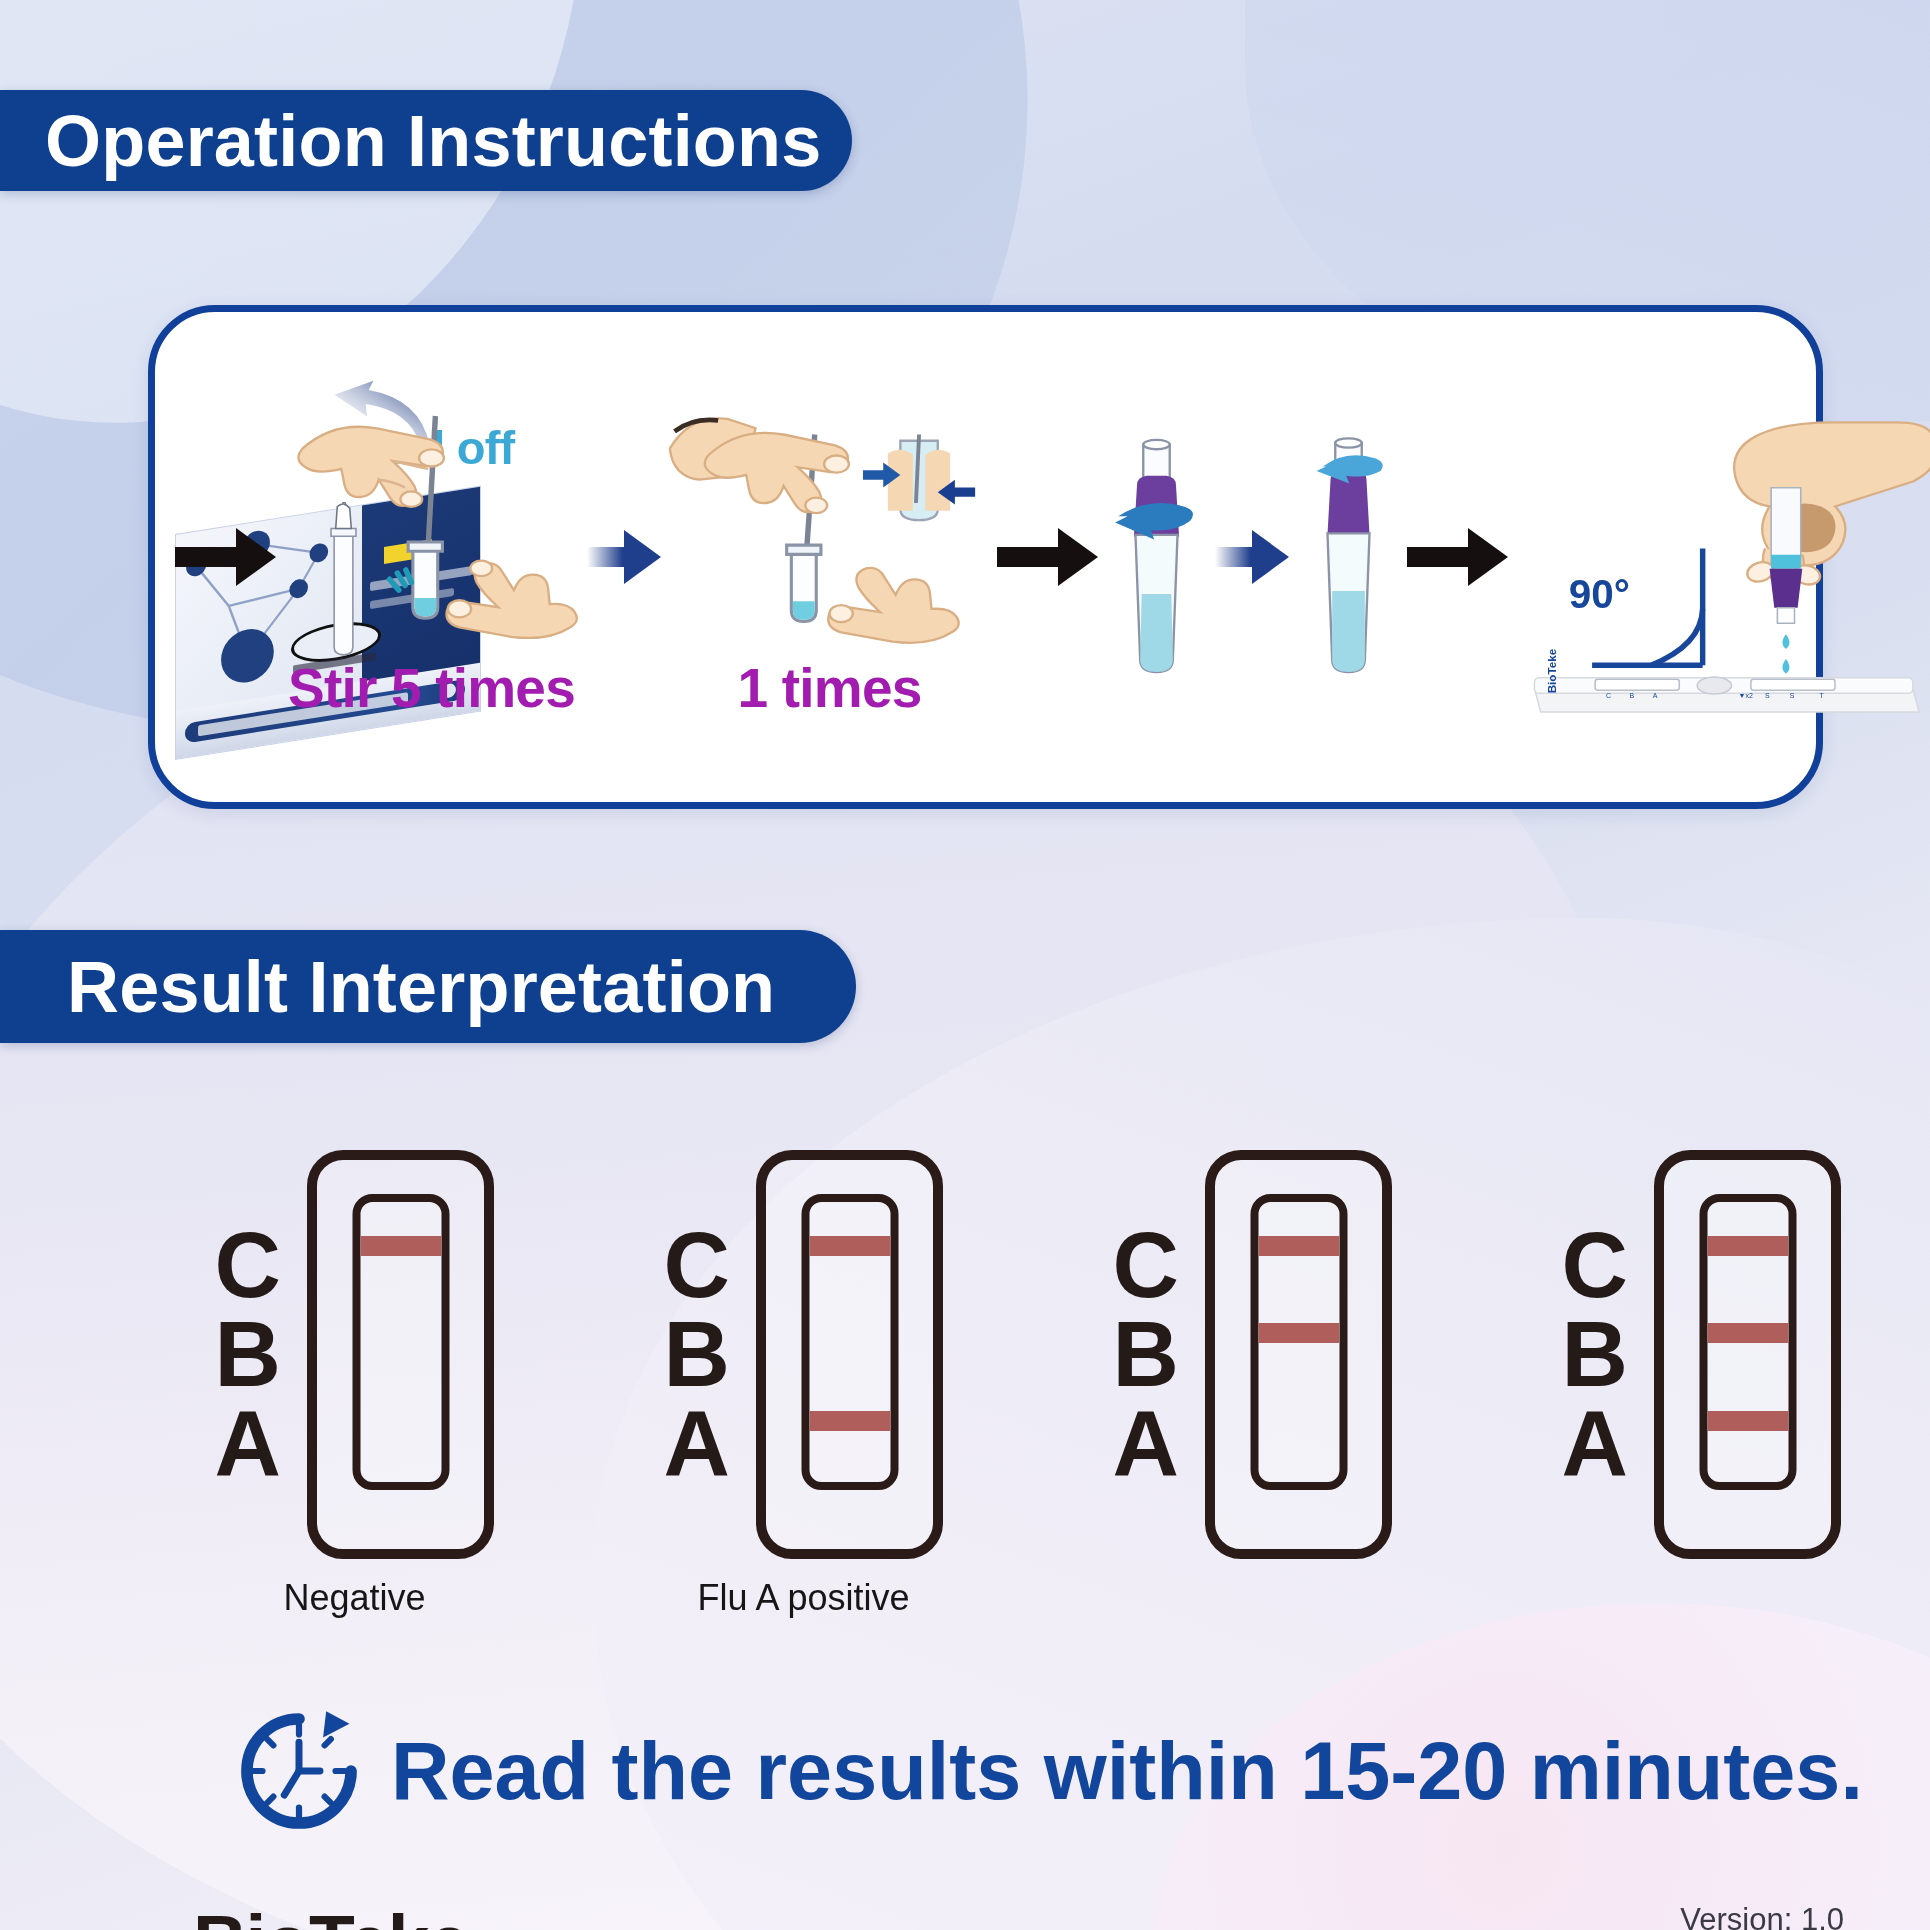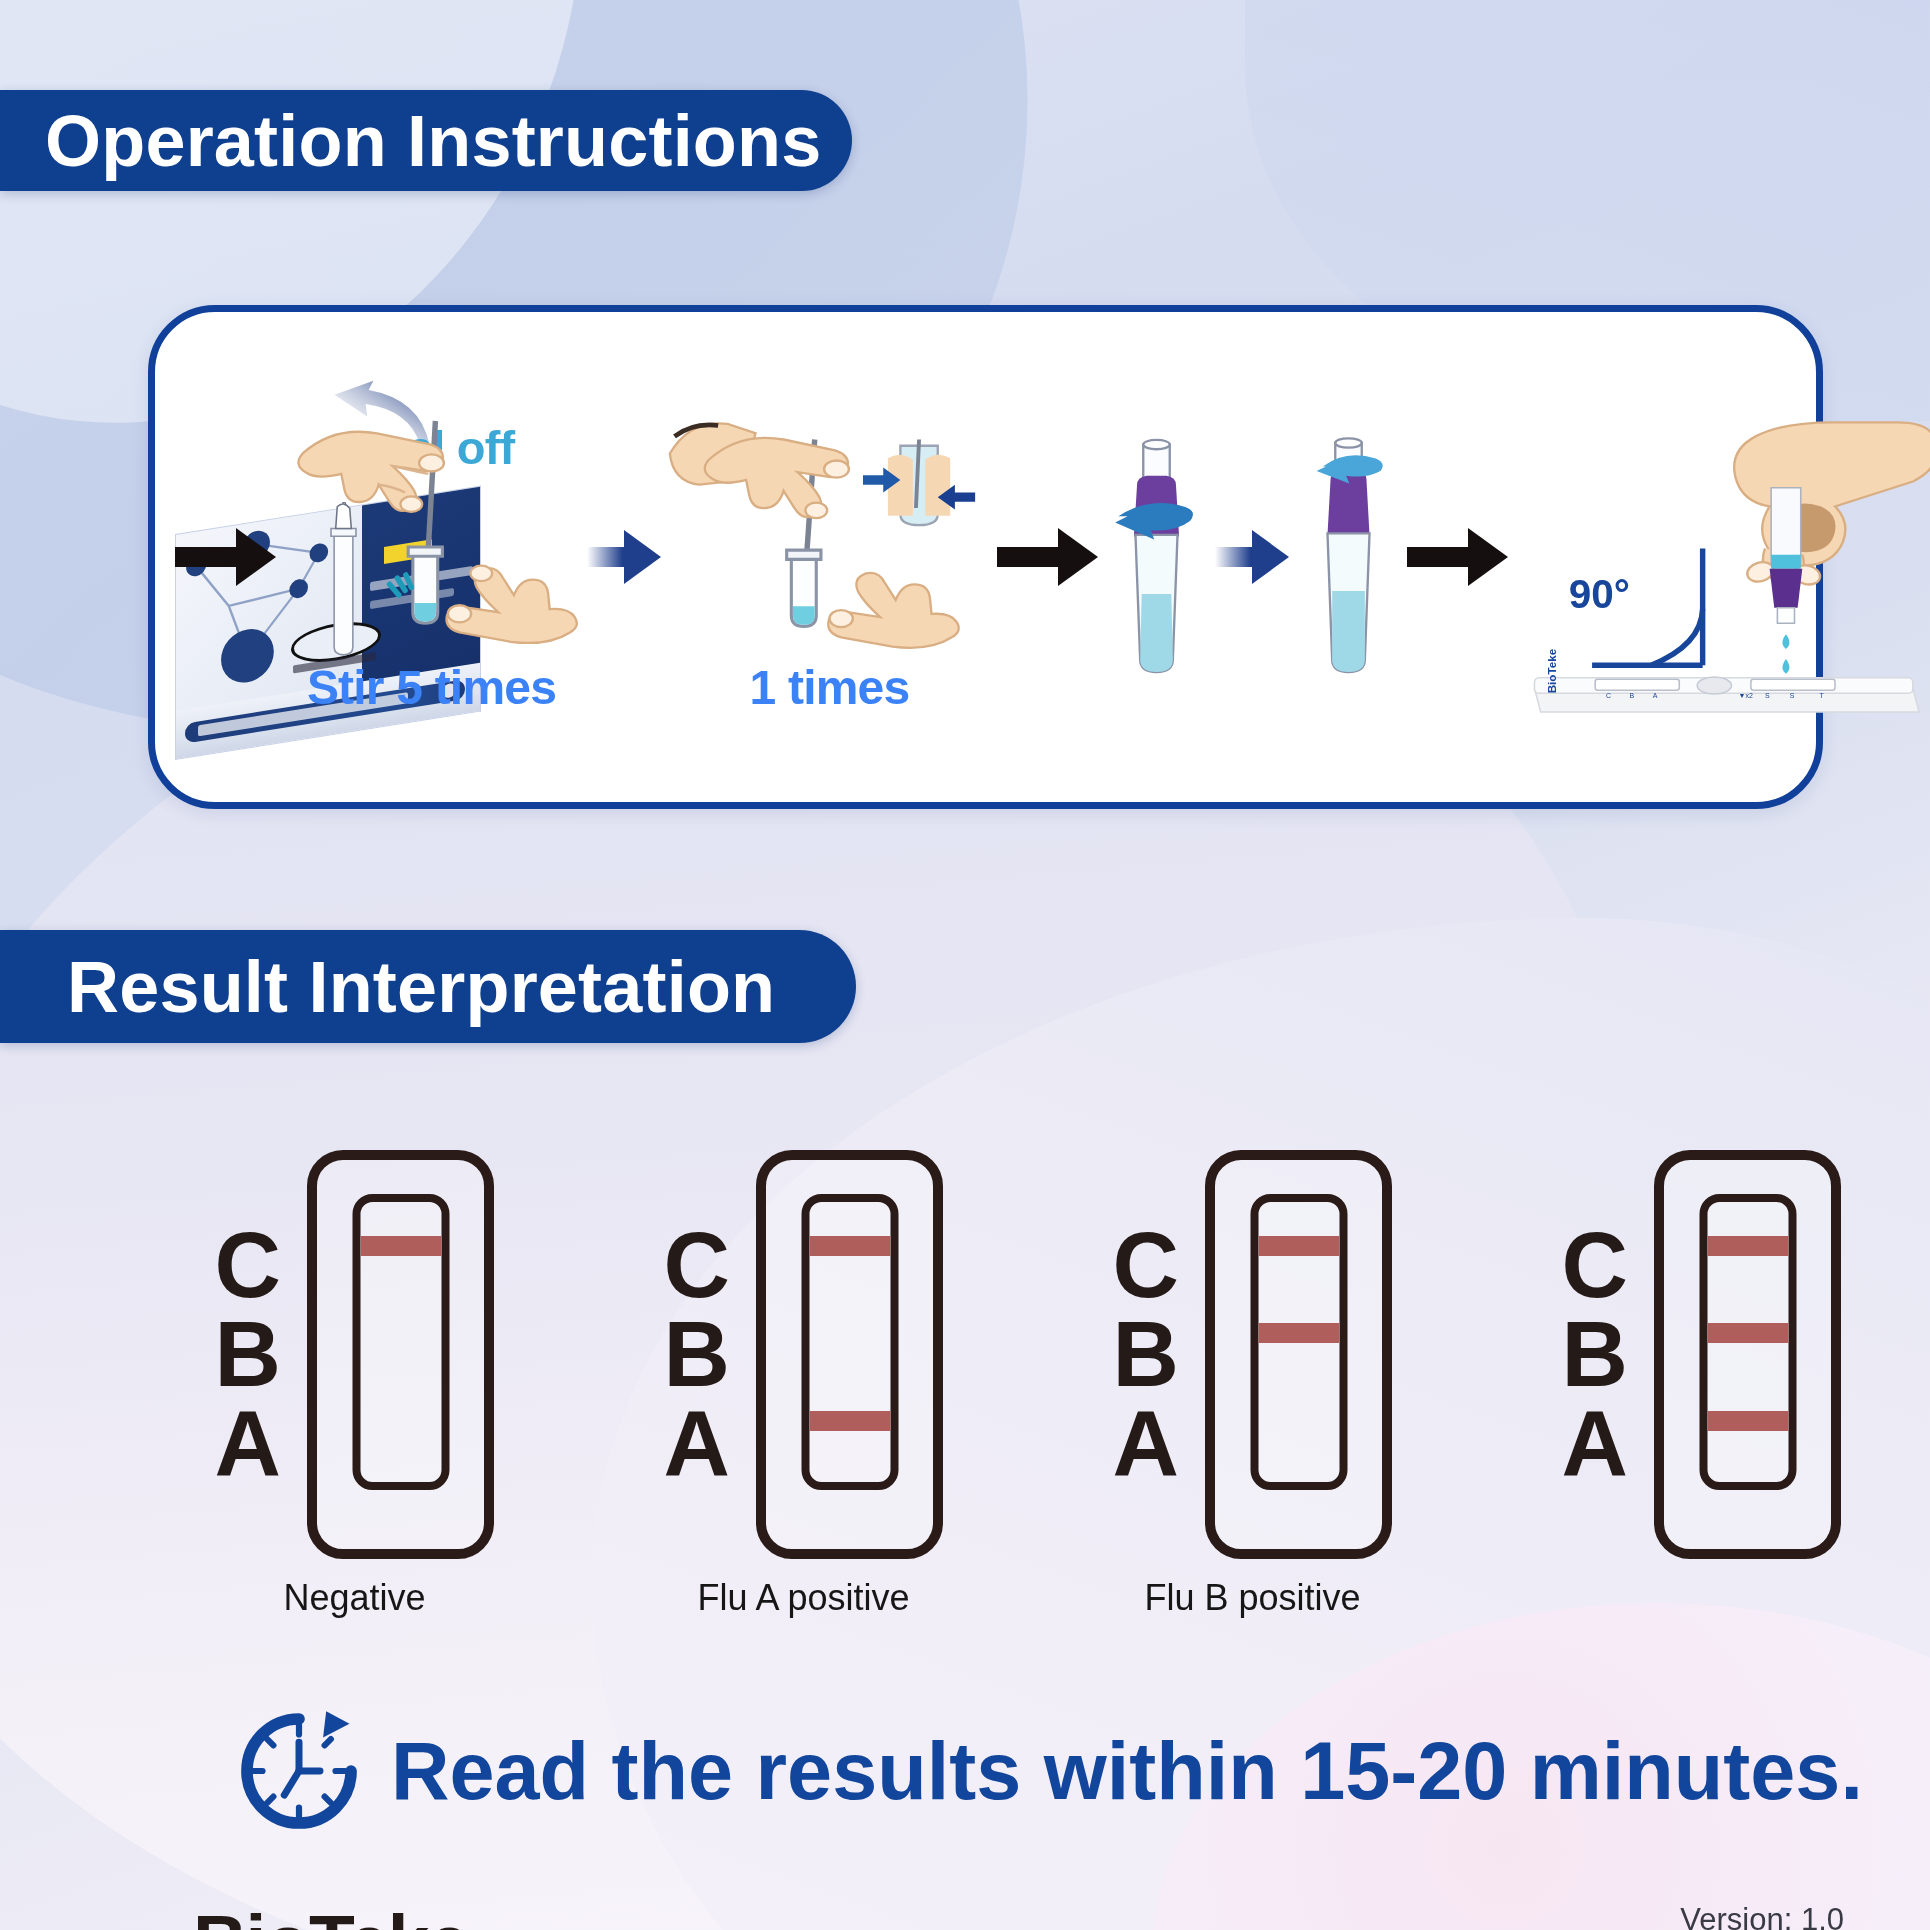--- a/index.html
+++ b/index.html
@@ -49,21 +49,21 @@
 
   
   #panel{position:absolute;left:148px;top:305px;width:1661px;height:490px;
     background:#fff;border:7px solid #10409a;border-radius:67px;z-index:3;
     box-shadow:0 4.7px 17px rgba(20,50,120,.10);}
   .steps{position:absolute;inset:0;display:flex;align-items:center;
     justify-content:flex-start;padding:0 20px;}
 
   .step{position:relative;display:flex;flex-direction:column;align-items:center;
      justify-content:center;}
-  .caption{font-weight:bold;color:#3b82f6;font-size:48px;letter-spacing:-0.8px;
+  .caption{font-weight:bold;color:#a21caf;font-size:55px;letter-spacing:-0.8px;
      font-family:"Liberation Sans", sans-serif;white-space:nowrap;}
 
   
   .arrow-blk{width:101px;height:58px;position:relative;flex:none;}
   .arrow-blk .shaft{position:absolute;left:0;top:18.7px;width:67px;height:20px;background:#15100f;}
   .arrow-blk .head{position:absolute;left:61px;top:0;width:0;height:0;
     border-top:29px solid transparent;border-bottom:29px solid transparent;
     border-left:40px solid #15100f;}
   
   .arrow-blu{width:75px;height:58px;position:relative;flex:none;}
@@ -453,21 +453,20 @@
         <b>B</b>
         <b>A</b>
       </div>
       <div class="cassette">
         <div class="window">
           <div class="band c"></div>
           <div class="band b"></div>
         </div>
       </div>
     </div>
-    <div class="res-label">Flu B positive</div>
   </div>
 
   <div class="cassette-block">
     <div class="cassette-row">
       <div class="cba">
         <b>C</b>
         <b>B</b>
         <b>A</b>
       </div>
       <div class="cassette">

